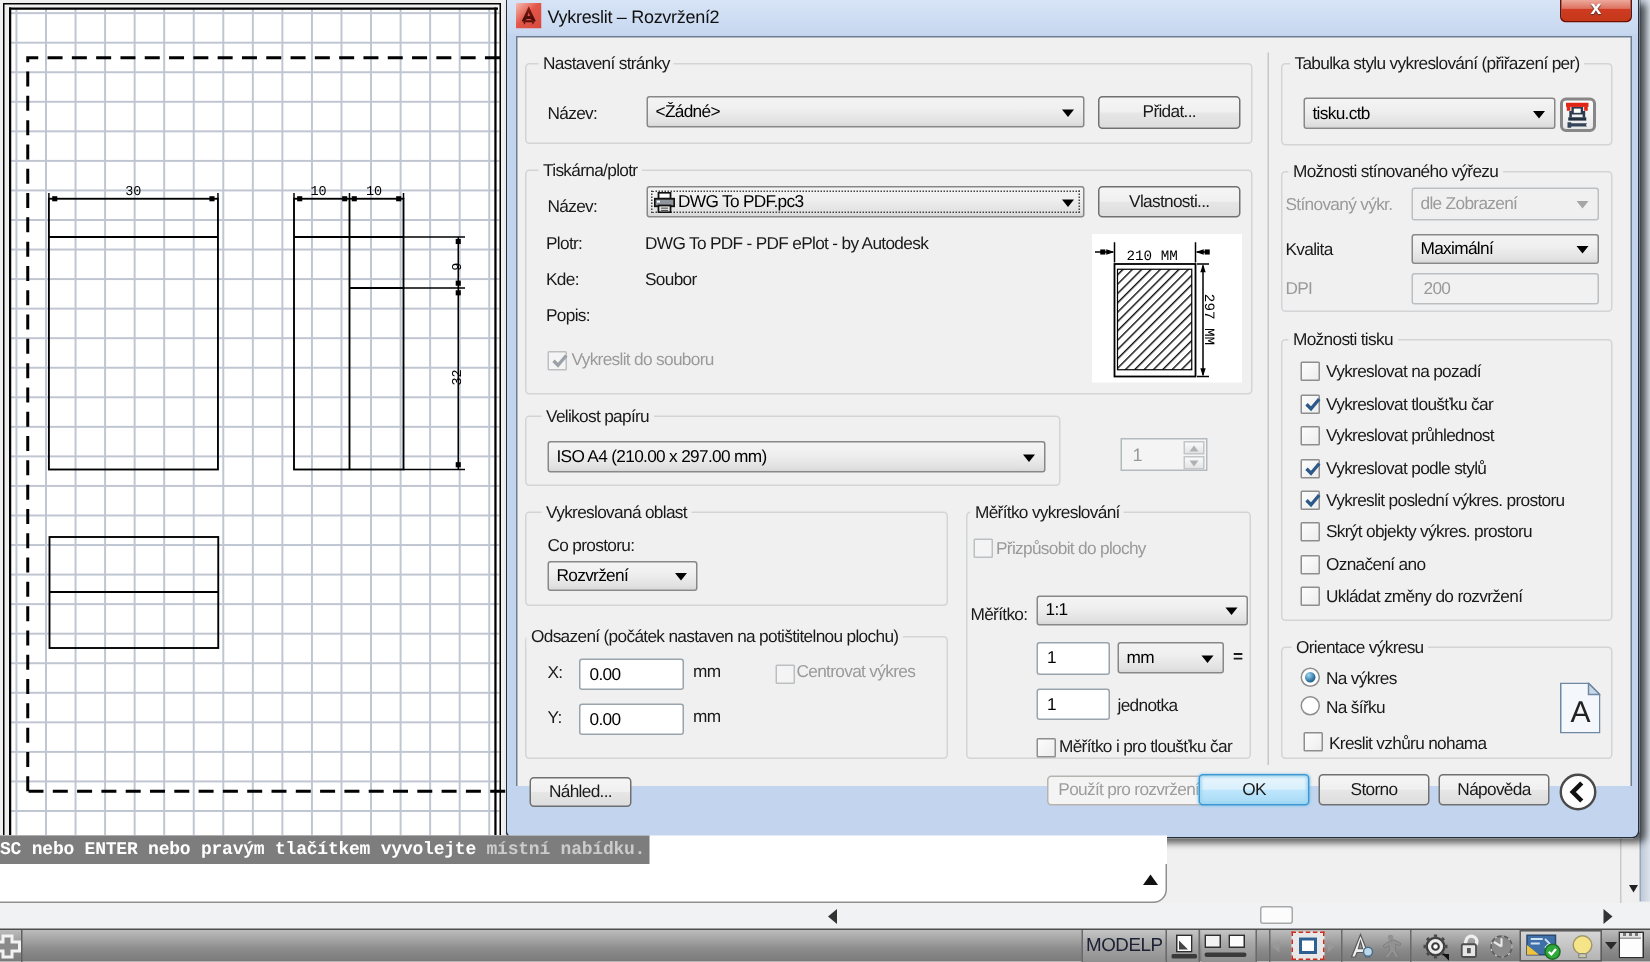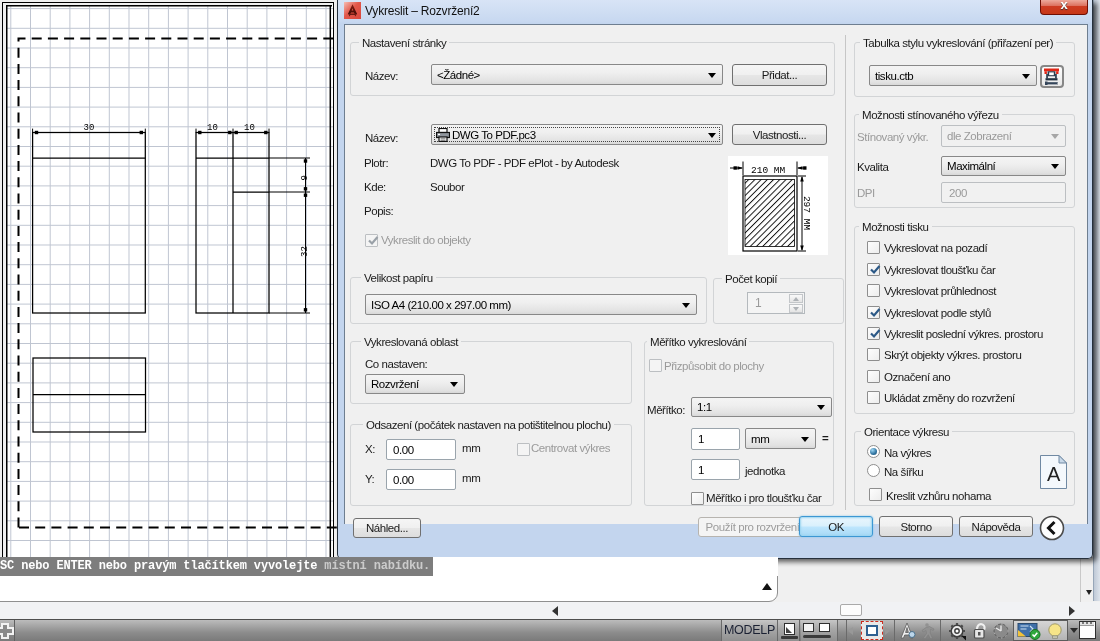--- a/index.html
+++ b/index.html
@@ -233,20 +233,23 @@
       </div>
 <div class="lab" style="left:20px;top:44px">Název:</div>
 <div class="combo" style="left:86px;top:39px;width:292px;height:21px">
         <span class="ct">&lt;Žádné&gt;</span>
         <span class="ca"></span>
       </div>
 <div class="btn" style="left:387px;top:39px;width:95px;height:22px">
         <span>Přidat...</span>
       </div>
 
+<div class="grp" style="left:5px;top:88px;width:485px;height:150px">
+        <div class="grplab" style="left:8px">Tiskárna/plotr</div>
+      </div>
 <div class="lab" style="left:20px;top:106px">Název:</div>
 <div class="combo foc" style="left:86px;top:99px;width:292px;height:21px">
  <svg class="abs" style="left:4px;top:3px" width="14" height="14">
   <rect x="3" y="0.5" width="8" height="4" fill="#fff" stroke="#111" stroke-width="1.2"></rect>
   <rect x="0.5" y="4.5" width="13" height="5" fill="#8f959c" stroke="#111" stroke-width="1.2"></rect>
   <rect x="2" y="5.8" width="2" height="1.2" fill="#fff"></rect>
   <rect x="3" y="9" width="8" height="4.5" fill="#fff" stroke="#111" stroke-width="1.2"></rect>
   <path d="M4.5 10.8h5M4.5 12.3h5" stroke="#555" stroke-width="0.8"></path>
  </svg>
  <span class="ct" style="left:20px">DWG To PDF.pc3</span>
@@ -258,21 +261,21 @@
 <div class="lab" style="left:19px;top:131px">Plotr:</div>
 <div class="lab" style="left:85px;top:131px">DWG To PDF - PDF ePlot - by Autodesk</div>
 <div class="lab" style="left:19px;top:155px">Kde:</div>
 <div class="lab" style="left:85px;top:155px">Soubor</div>
 <div class="lab" style="left:19px;top:179px">Popis:</div>
 <div class="cb dis" style="left:20px;top:209px">
         <svg width="16" height="16">
           <path d="M4 7.5l3 3 5.5-6.5" stroke="#9aa1a8" stroke-width="2.2" fill="none"></path>
         </svg>
       </div>
-<div class="dlab" style="left:36px;top:208px">Vykreslit do objekty</div>
+<div class="dlab" style="left:36px;top:208px">Vykreslit do souboru</div>
 <div class="abs" style="left:383px;top:131px;width:100px;height:99px;background:#fff"><svg width="100" height="99">
 <rect x="15" y="20" width="54" height="75" fill="#fff" stroke="#000" stroke-width="1.2"></rect>
 <rect x="17" y="23.5" width="49.5" height="67" fill="url(#hat)" stroke="#000" stroke-width="0.8"></rect>
 <path d="M15 5.5V19M69 5.5V19" stroke="#000" stroke-width="1"></path>
 <path d="M2 12H14M70 12H78" stroke="#000" stroke-width="1"></path>
 <path d="M15 12l-5.5 -1.8v3.6z" fill="#000"></path>
           <path d="M69 12l5.5 -1.8v3.6z" fill="#000"></path>
 <rect x="5.5" y="10.3" width="3.4" height="3.4" fill="#000"></rect>
           <rect x="75.1" y="10.3" width="3.4" height="3.4" fill="#000"></rect>
 <path d="M70 20h8M70 95h8" stroke="#000" stroke-width="1"></path>
@@ -284,44 +287,41 @@
 </svg></div>
 
 <div class="grp" style="left:5px;top:252px;width:357px;height:47px">
         <div class="grplab" style="left:10px">Velikost papíru</div>
       </div>
 <div class="combo" style="left:20px;top:269px;width:332px;height:21px">
         <span class="ct">ISO A4 (210.00 x 297.00 mm)</span>
         <span class="ca"></span>
       </div>
 
-<div class="grp" style="left:368px;top:253px;width:131px;height:46px">
-        <div class="grplab" style="left:8px">Počet kopií</div>
-      </div>
 <div class="abs" style="left:402px;top:267px;width:58px;height:22px;border:1px solid #b4b9bd;background:#f4f4f4">
  <span class="abs" style="left:7px;top:3px;font-size:12px;color:#9a9a9a">1</span>
  <div class="abs" style="left:41px;top:1px;width:14px;height:9px;border:1px solid #c3c6c9;background:linear-gradient(#fafafa,#e4e4e4)">
   <span class="abs" style="left:3px;top:2px;width:0;height:0;border-left:3.5px solid transparent;border-right:3.5px solid transparent;border-bottom:4px solid #aeb2b6"></span>
         </div>
  <div class="abs" style="left:41px;top:11px;width:14px;height:9px;border:1px solid #c3c6c9;background:linear-gradient(#fafafa,#e4e4e4)">
   <span class="abs" style="left:3px;top:2px;width:0;height:0;border-left:3.5px solid transparent;border-right:3.5px solid transparent;border-top:4px solid #aeb2b6"></span>
         </div>
 </div>
 
 <div class="grp" style="left:5px;top:316px;width:282px;height:63px">
         <div class="grplab" style="left:10px">Vykreslovaná oblast</div>
       </div>
-<div class="lab" style="left:20px;top:332px">Co nastaven:</div>
+<div class="lab" style="left:20px;top:332px">Co prostoru:</div>
 <div class="combo" style="left:20px;top:349px;width:100px;height:20px">
         <span class="ct">Rozvržení</span>
         <span class="ca"></span>
       </div>
 
 <div class="grp" style="left:5px;top:399px;width:282px;height:82px">
-        <div class="grplab" style="left:12px">Odsazení (počátek nastaven na potištitelnou plochu)</div>
+        <div class="grplab" style="left:0">Odsazení (počátek nastaven na potištitelnou plochu)</div>
       </div>
 <div class="lab" style="left:20px;top:417px">X:</div>
 <div class="tb" style="left:41px;top:414px;width:70px;height:21px">
         <span class="ct">0.00</span>
       </div>
 <div class="lab" style="left:117px;top:416px">mm</div>
 <div class="cb dis" style="left:172px;top:418px"></div>
 <div class="dlab" style="left:186px;top:416px">Centrovat výkres</div>
 <div class="lab" style="left:20px;top:447px">Y:</div>
 <div class="tb" style="left:41px;top:444px;width:70px;height:21px">

